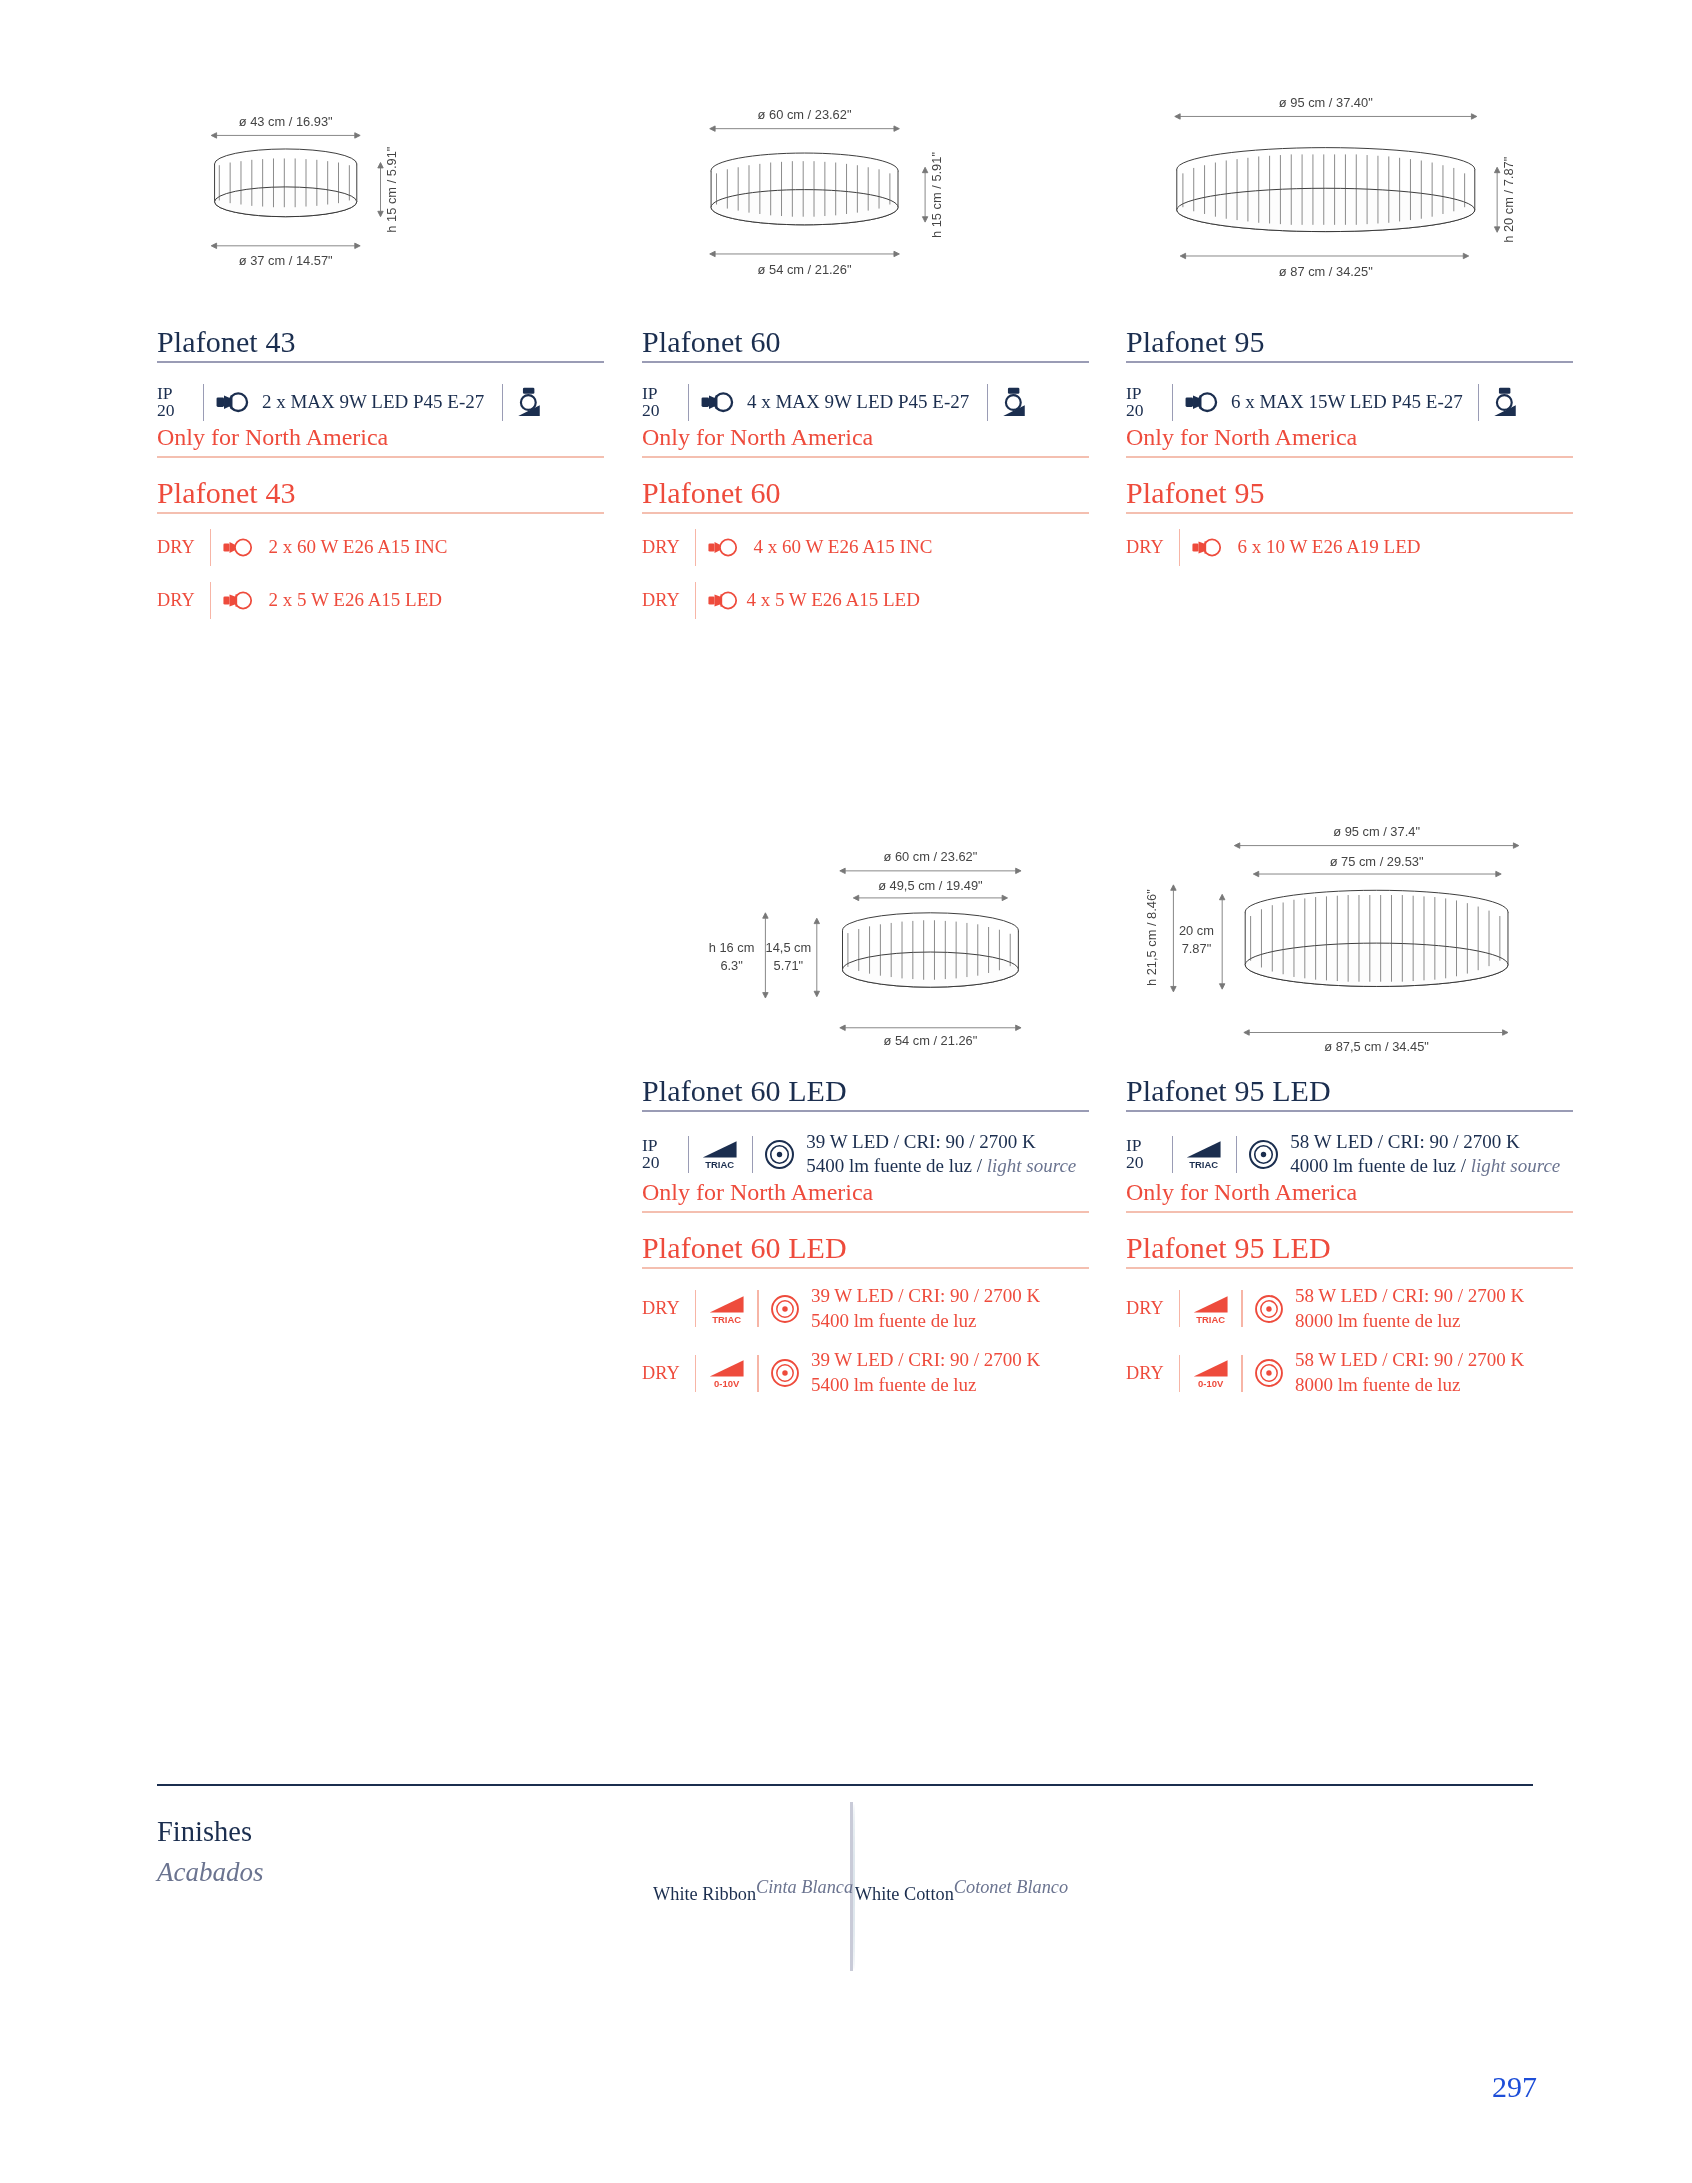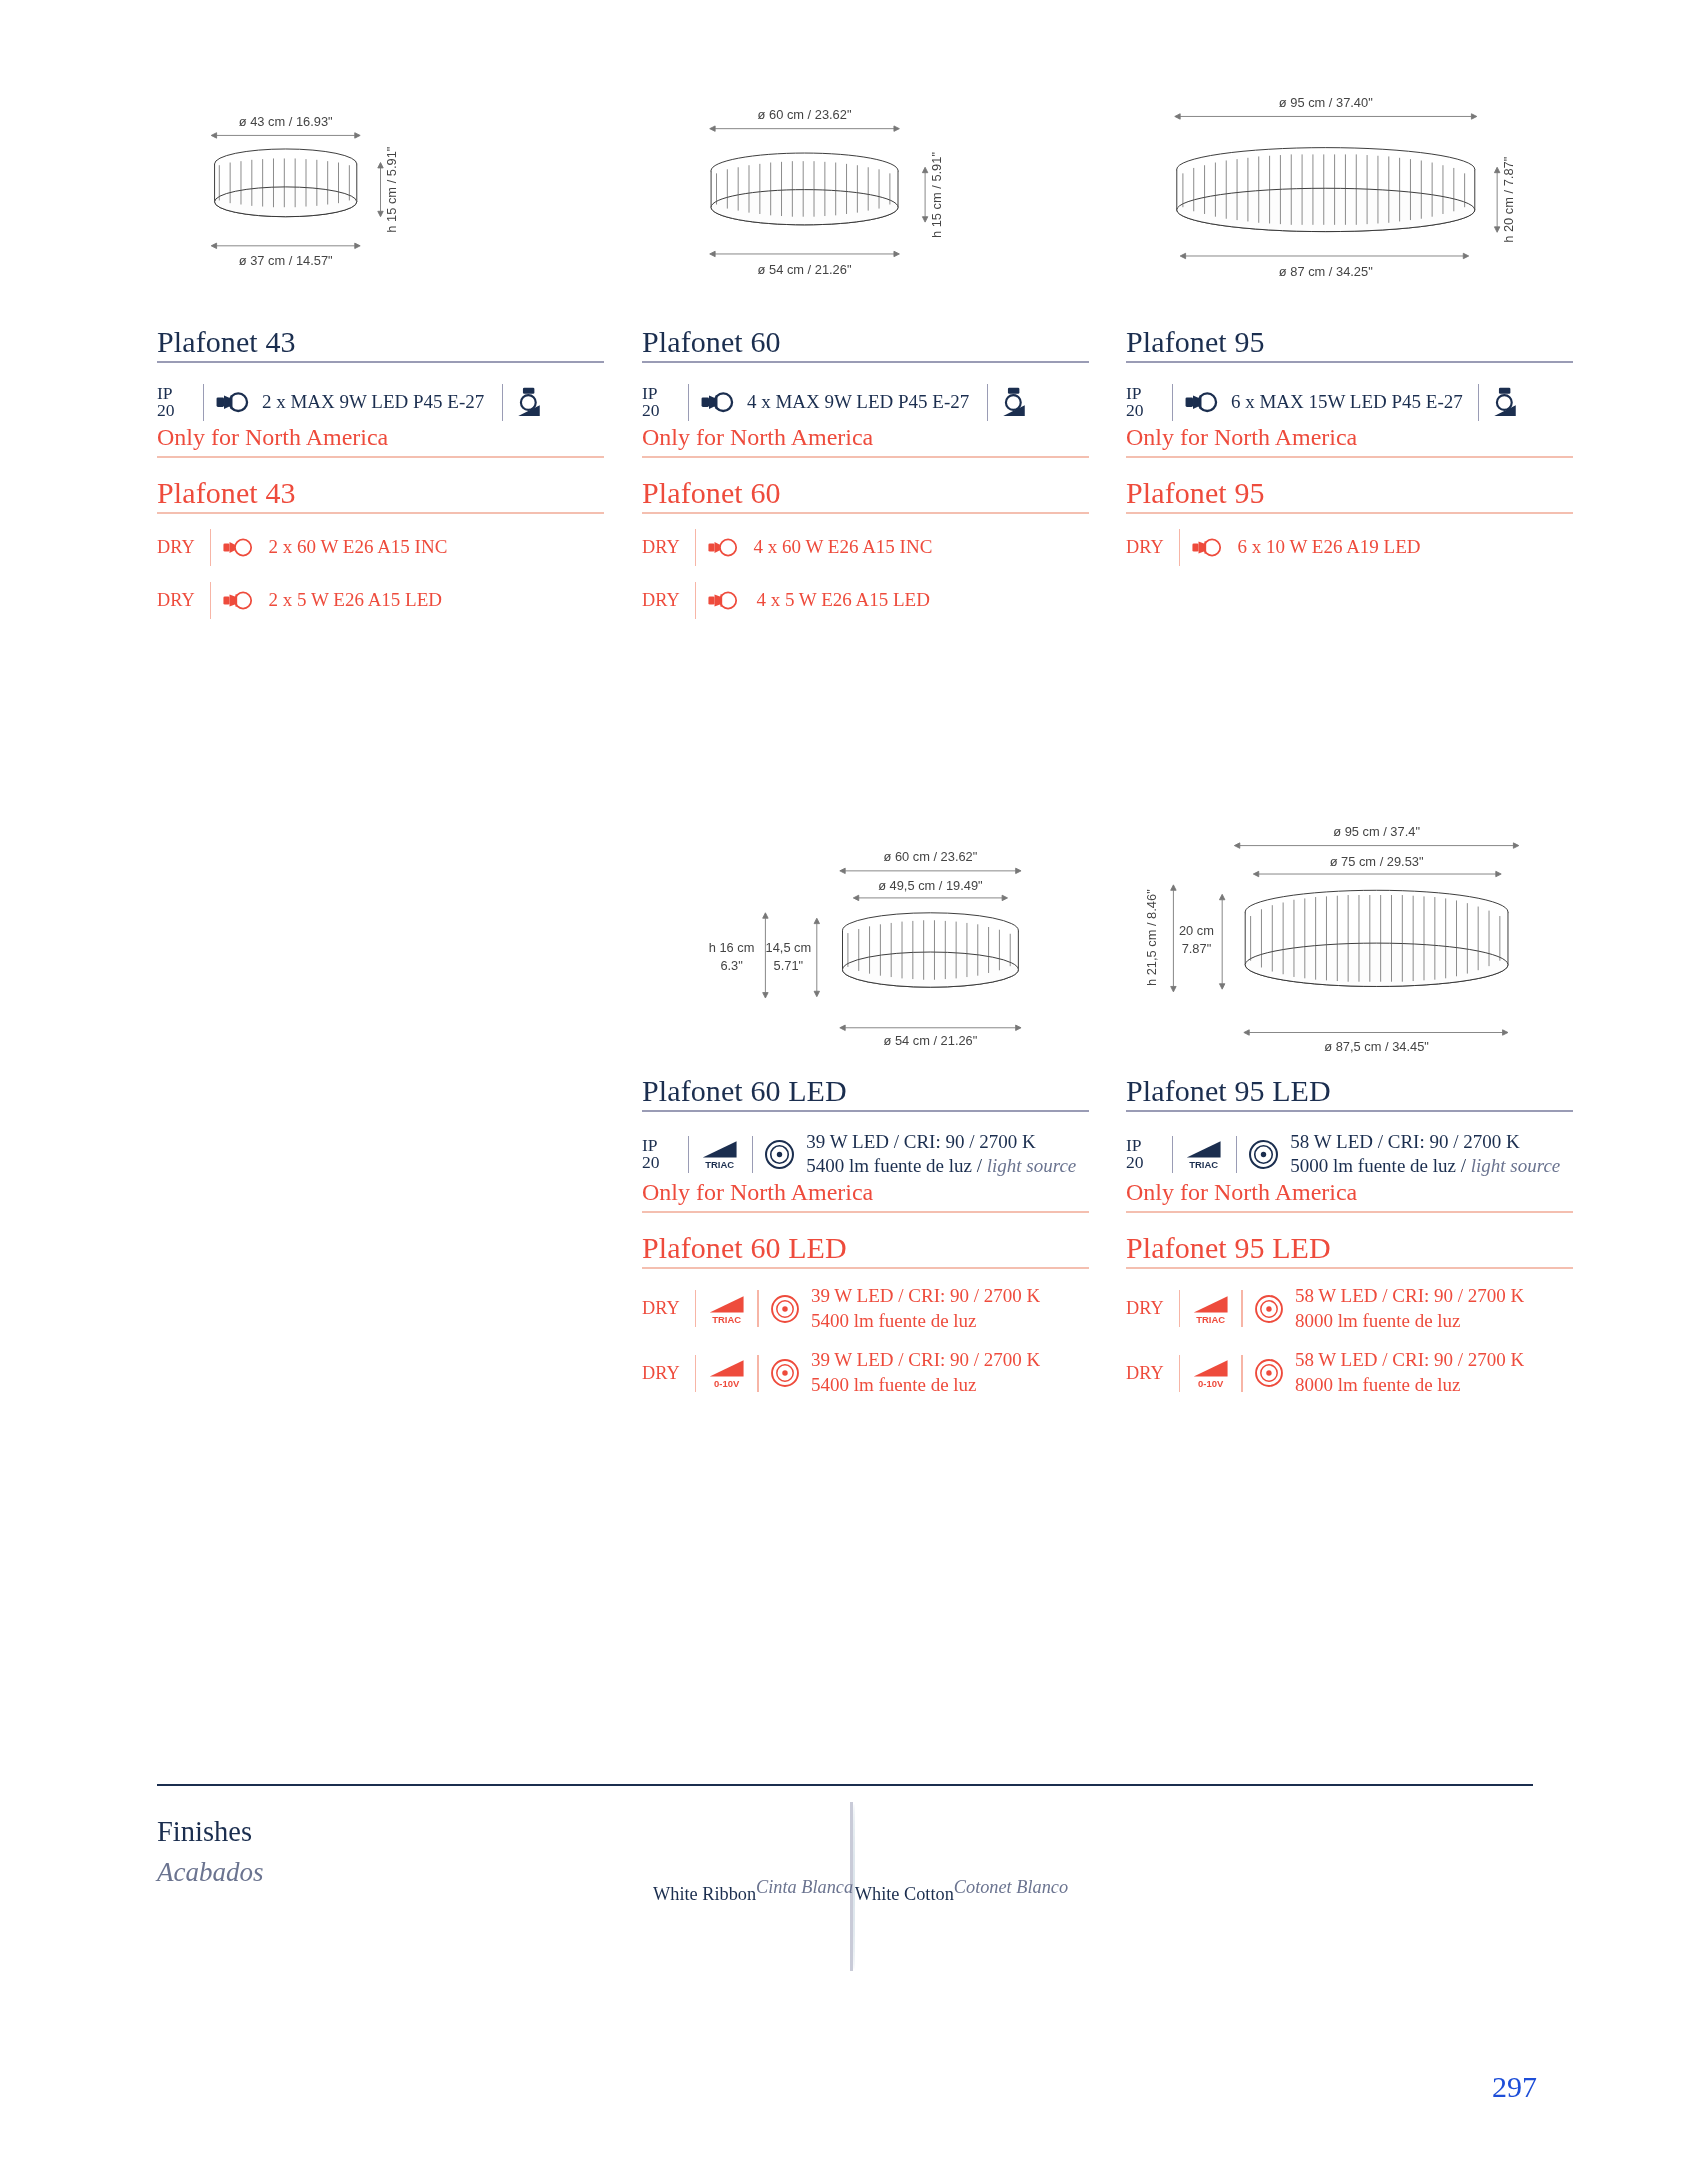--- a/index.html
+++ b/index.html
@@ -244,21 +244,21 @@
       <span class="dry">DRY</span>
       <div class="vline red"></div>
       <span class="icon">
         <svg width="34" height="23" viewBox="0 0 50 34">
           <rect x="2" y="11" width="9" height="12" rx="2" fill="#ee4b3c"></rect>
           <path d="M11 8 L21 12 L21 22 L11 26 Z" fill="#ee4b3c"></path>
           <circle cx="31" cy="17" r="12" fill="none" stroke="#ee4b3c" stroke-width="2.6"></circle>
           <line x1="21" y1="8" x2="21" y2="26" stroke="#ee4b3c" stroke-width="2.6"></line>
         </svg>
       </span>
-      <span class="spectext red" style="margin-left:15px">4 x 5 W E26 A15 LED</span>
+      <span class="spectext red" style="margin-left:5px">4 x 5 W E26 A15 LED</span>
     </div>
   </div>
 
   <div class="col c3" style="top:81px;">
     <div class="drawing">
       <svg width="447" height="224" viewBox="0 0 660 330">
         <g stroke="#777" fill="none" stroke-width="1.3">
           <line x1="80" y1="52" x2="510" y2="52"></line>
           <path d="M80 48 L72 52 L80 56 Z" fill="#777"></path>
           <path d="M510 48 L518 52 L510 56 Z" fill="#777"></path>
@@ -562,21 +562,21 @@
       <div class="vline" style="margin-left:9.5px"></div>
       <span class="icon">
         <svg width="31" height="31" viewBox="0 0 46 46">
           <circle cx="23" cy="23" r="20" fill="none" stroke="#1b2e4f" stroke-width="3"></circle>
           <circle cx="23" cy="23" r="13" fill="none" stroke="#1b2e4f" stroke-width="2.4"></circle>
           <circle cx="23" cy="23" r="4" fill="#1b2e4f"></circle>
         </svg>
       </span>
       <span class="spectext" style="margin-left:11px">
         <span>58 W LED / CRI: 90 / 2700 K</span><br>
-        <span>5000 lm fuente de luz / </span><em>light source</em>
+        <span>4000 lm fuente de luz / </span><em>light source</em>
       </span>
     </div>
 
     <div class="nalabel rule-coral">Only for North America</div>
     <div class="ptitle red rule-coral" style="margin-top:17.6px">Plafonet 95 LED</div>
 
     <div class="dryrow">
       <span class="dry">DRY</span>
       <div class="vline red"></div>
       <span class="icon">

